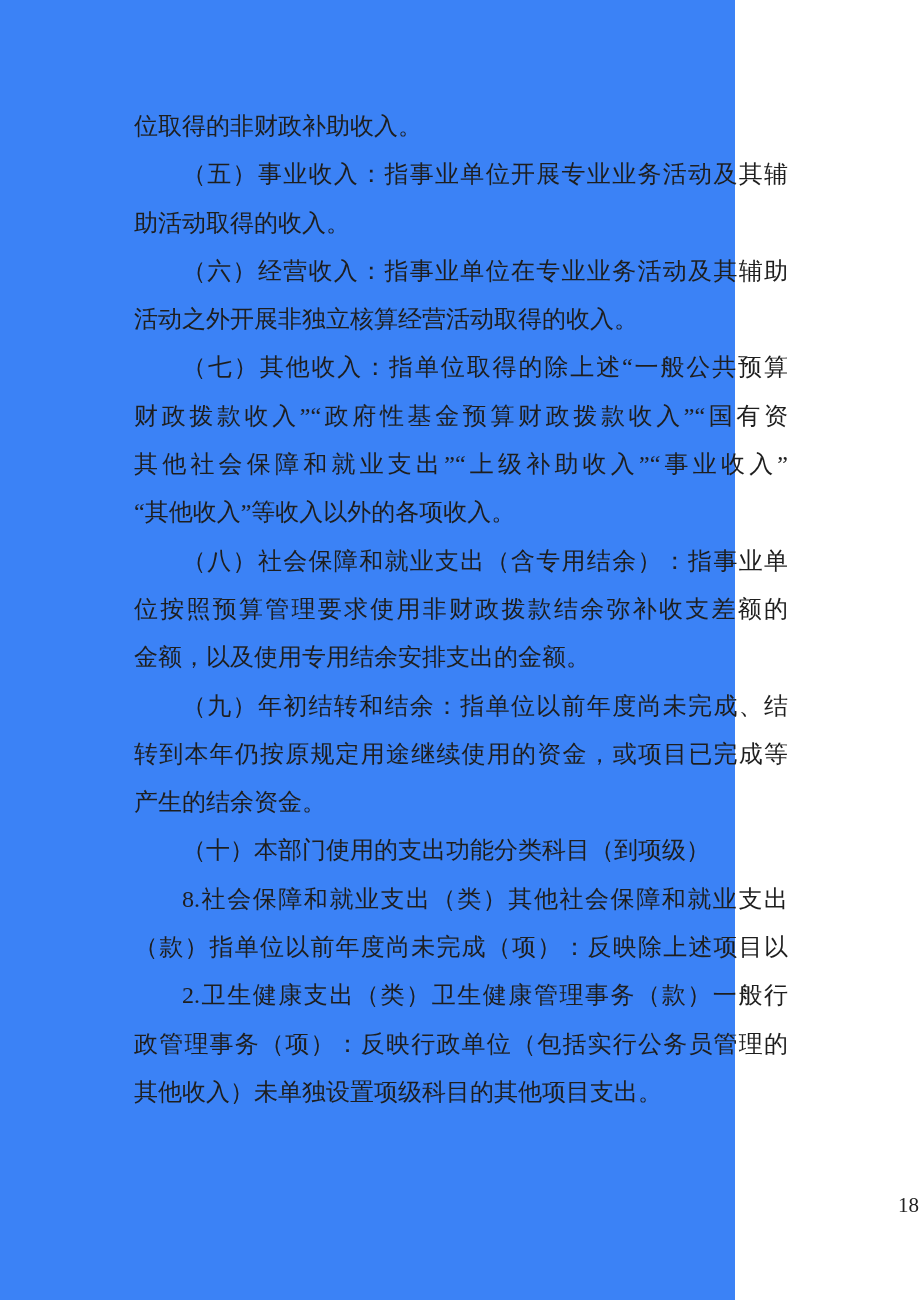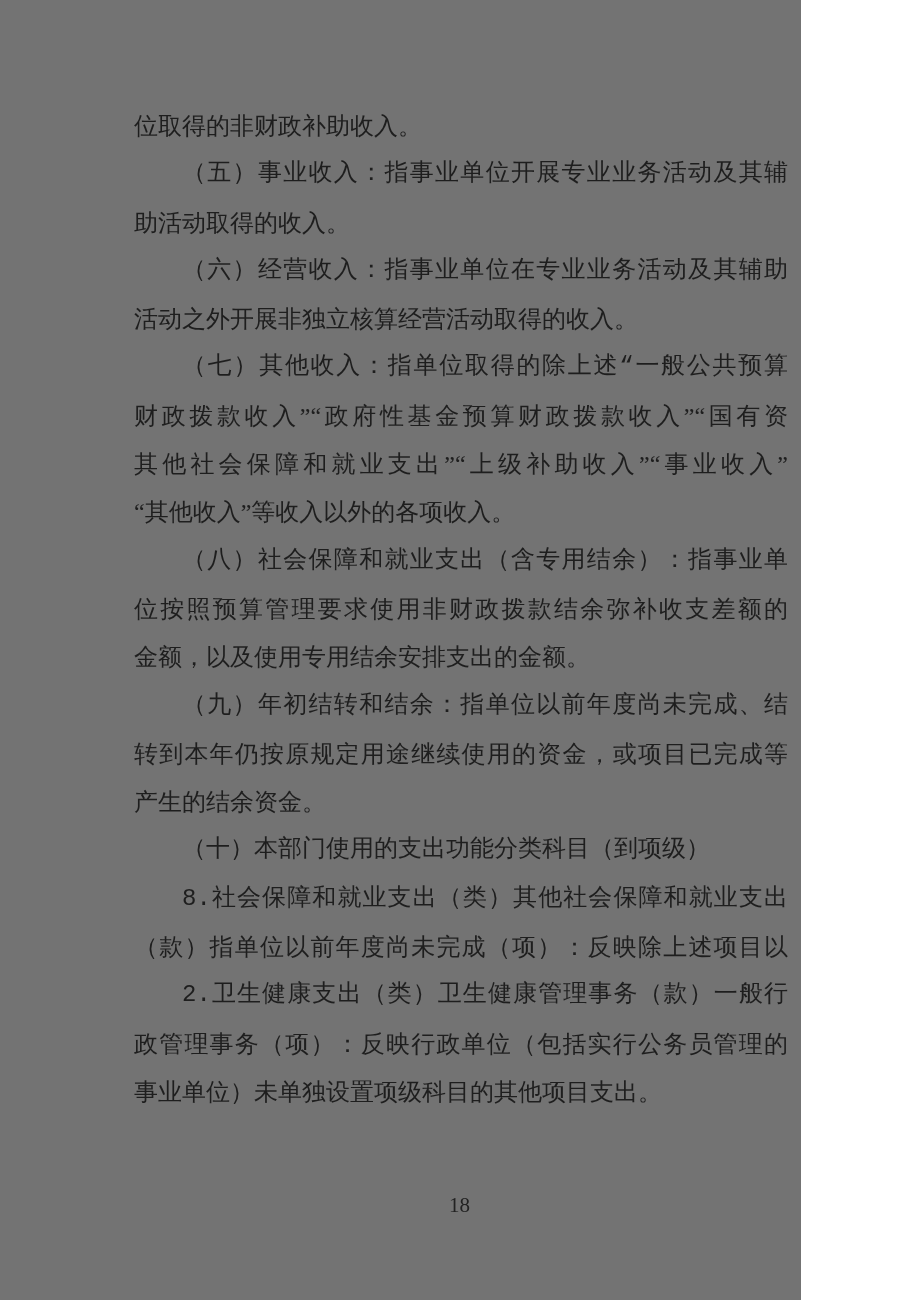--- a/index.html
+++ b/index.html
@@ -10,23 +10,23 @@
   body {
     width: 919px;
     height: 1300px;
     position: relative;
     font-family: "Liberation Serif", serif;
     overflow: hidden;
   }
   .page {
     position: absolute;
     left: 0; top: 0;
-    width: 801px;
+    width: 735px;
     height: 1300px;
-    background: #737373;
+    background: #3b82f6;
   }
   .doc {
     position: absolute;
     left: 134px;
     top: 102px;
     width: 654px;
     color: #1e1e1e;
     font-size: 24px;
     font-weight: 400;
   }
@@ -36,28 +36,27 @@
     white-space: nowrap;
     overflow: visible;
   }
   .ln.fill {
     white-space: normal;
     text-align: justify;
     text-align-last: justify;
   }
   .ln.ind {
     text-indent: 48px;
-    font-family: Liberation Mono, monospace;
   }
   .pagenum {
     position: absolute;
     left: 0;
     top: 1193px;
     width: 919px;
-    text-align: center;
+    text-align: right;
     font-size: 21px;
     color: #222222;
     line-height: 24px;
   }
 </style>
 </head>
 <body>
 
 <div class="page">
   <div class="doc">
@@ -74,17 +73,17 @@
     <div class="ln fill">位按照预算管理要求使用非财政拨款结余弥补收支差额的</div>
     <div class="ln">金额，以及使用专用结余安排支出的金额。</div>
     <div class="ln ind fill">（九）年初结转和结余：指单位以前年度尚未完成、结</div>
     <div class="ln fill">转到本年仍按原规定用途继续使用的资金，或项目已完成等</div>
     <div class="ln">产生的结余资金。</div>
     <div class="ln ind">（十）本部门使用的支出功能分类科目（到项级）</div>
     <div class="ln ind fill">8.社会保障和就业支出（类）其他社会保障和就业支出</div>
     <div class="ln fill">（款）指单位以前年度尚未完成（项）：反映除上述项目以</div>
     <div class="ln ind fill">2.卫生健康支出（类）卫生健康管理事务（款）一般行</div>
     <div class="ln fill">政管理事务（项）：反映行政单位（包括实行公务员管理的</div>
-    <div class="ln">事业单位）未单独设置项级科目的其他项目支出。</div>
+    <div class="ln">其他收入）未单独设置项级科目的其他项目支出。</div>
   </div>
 
   <div class="pagenum">18</div>
 </div>
 
 </body></html>

